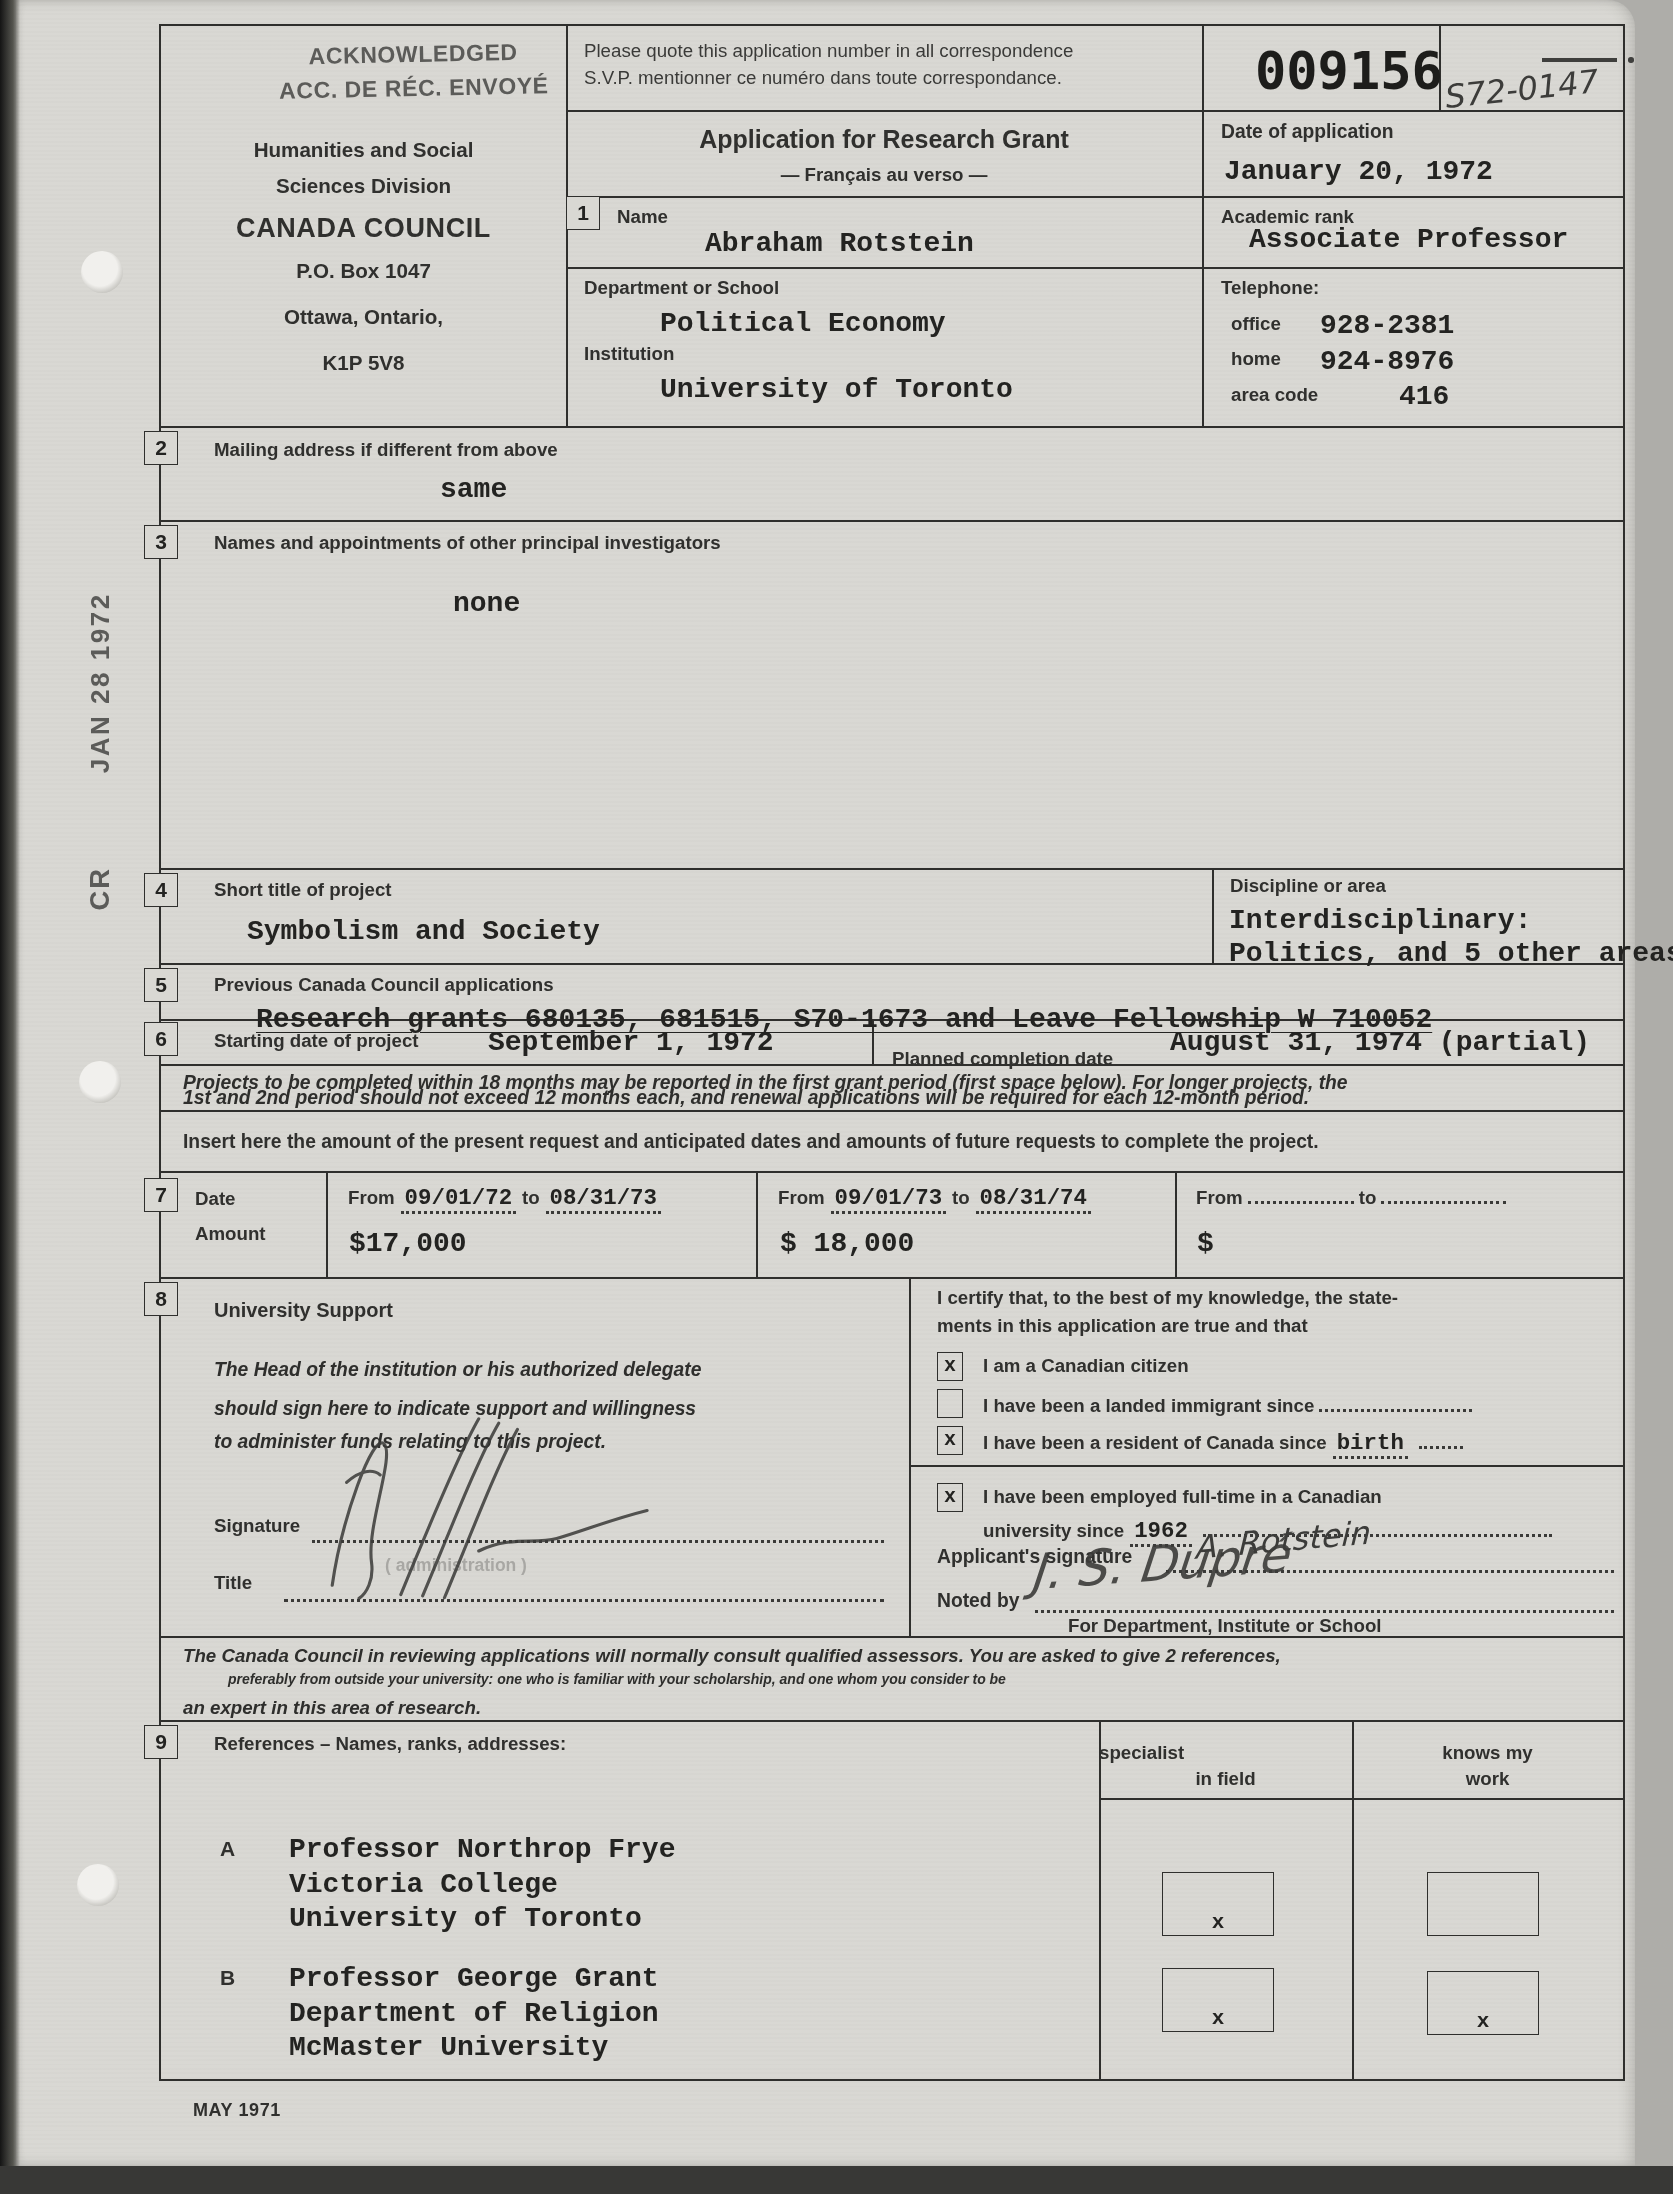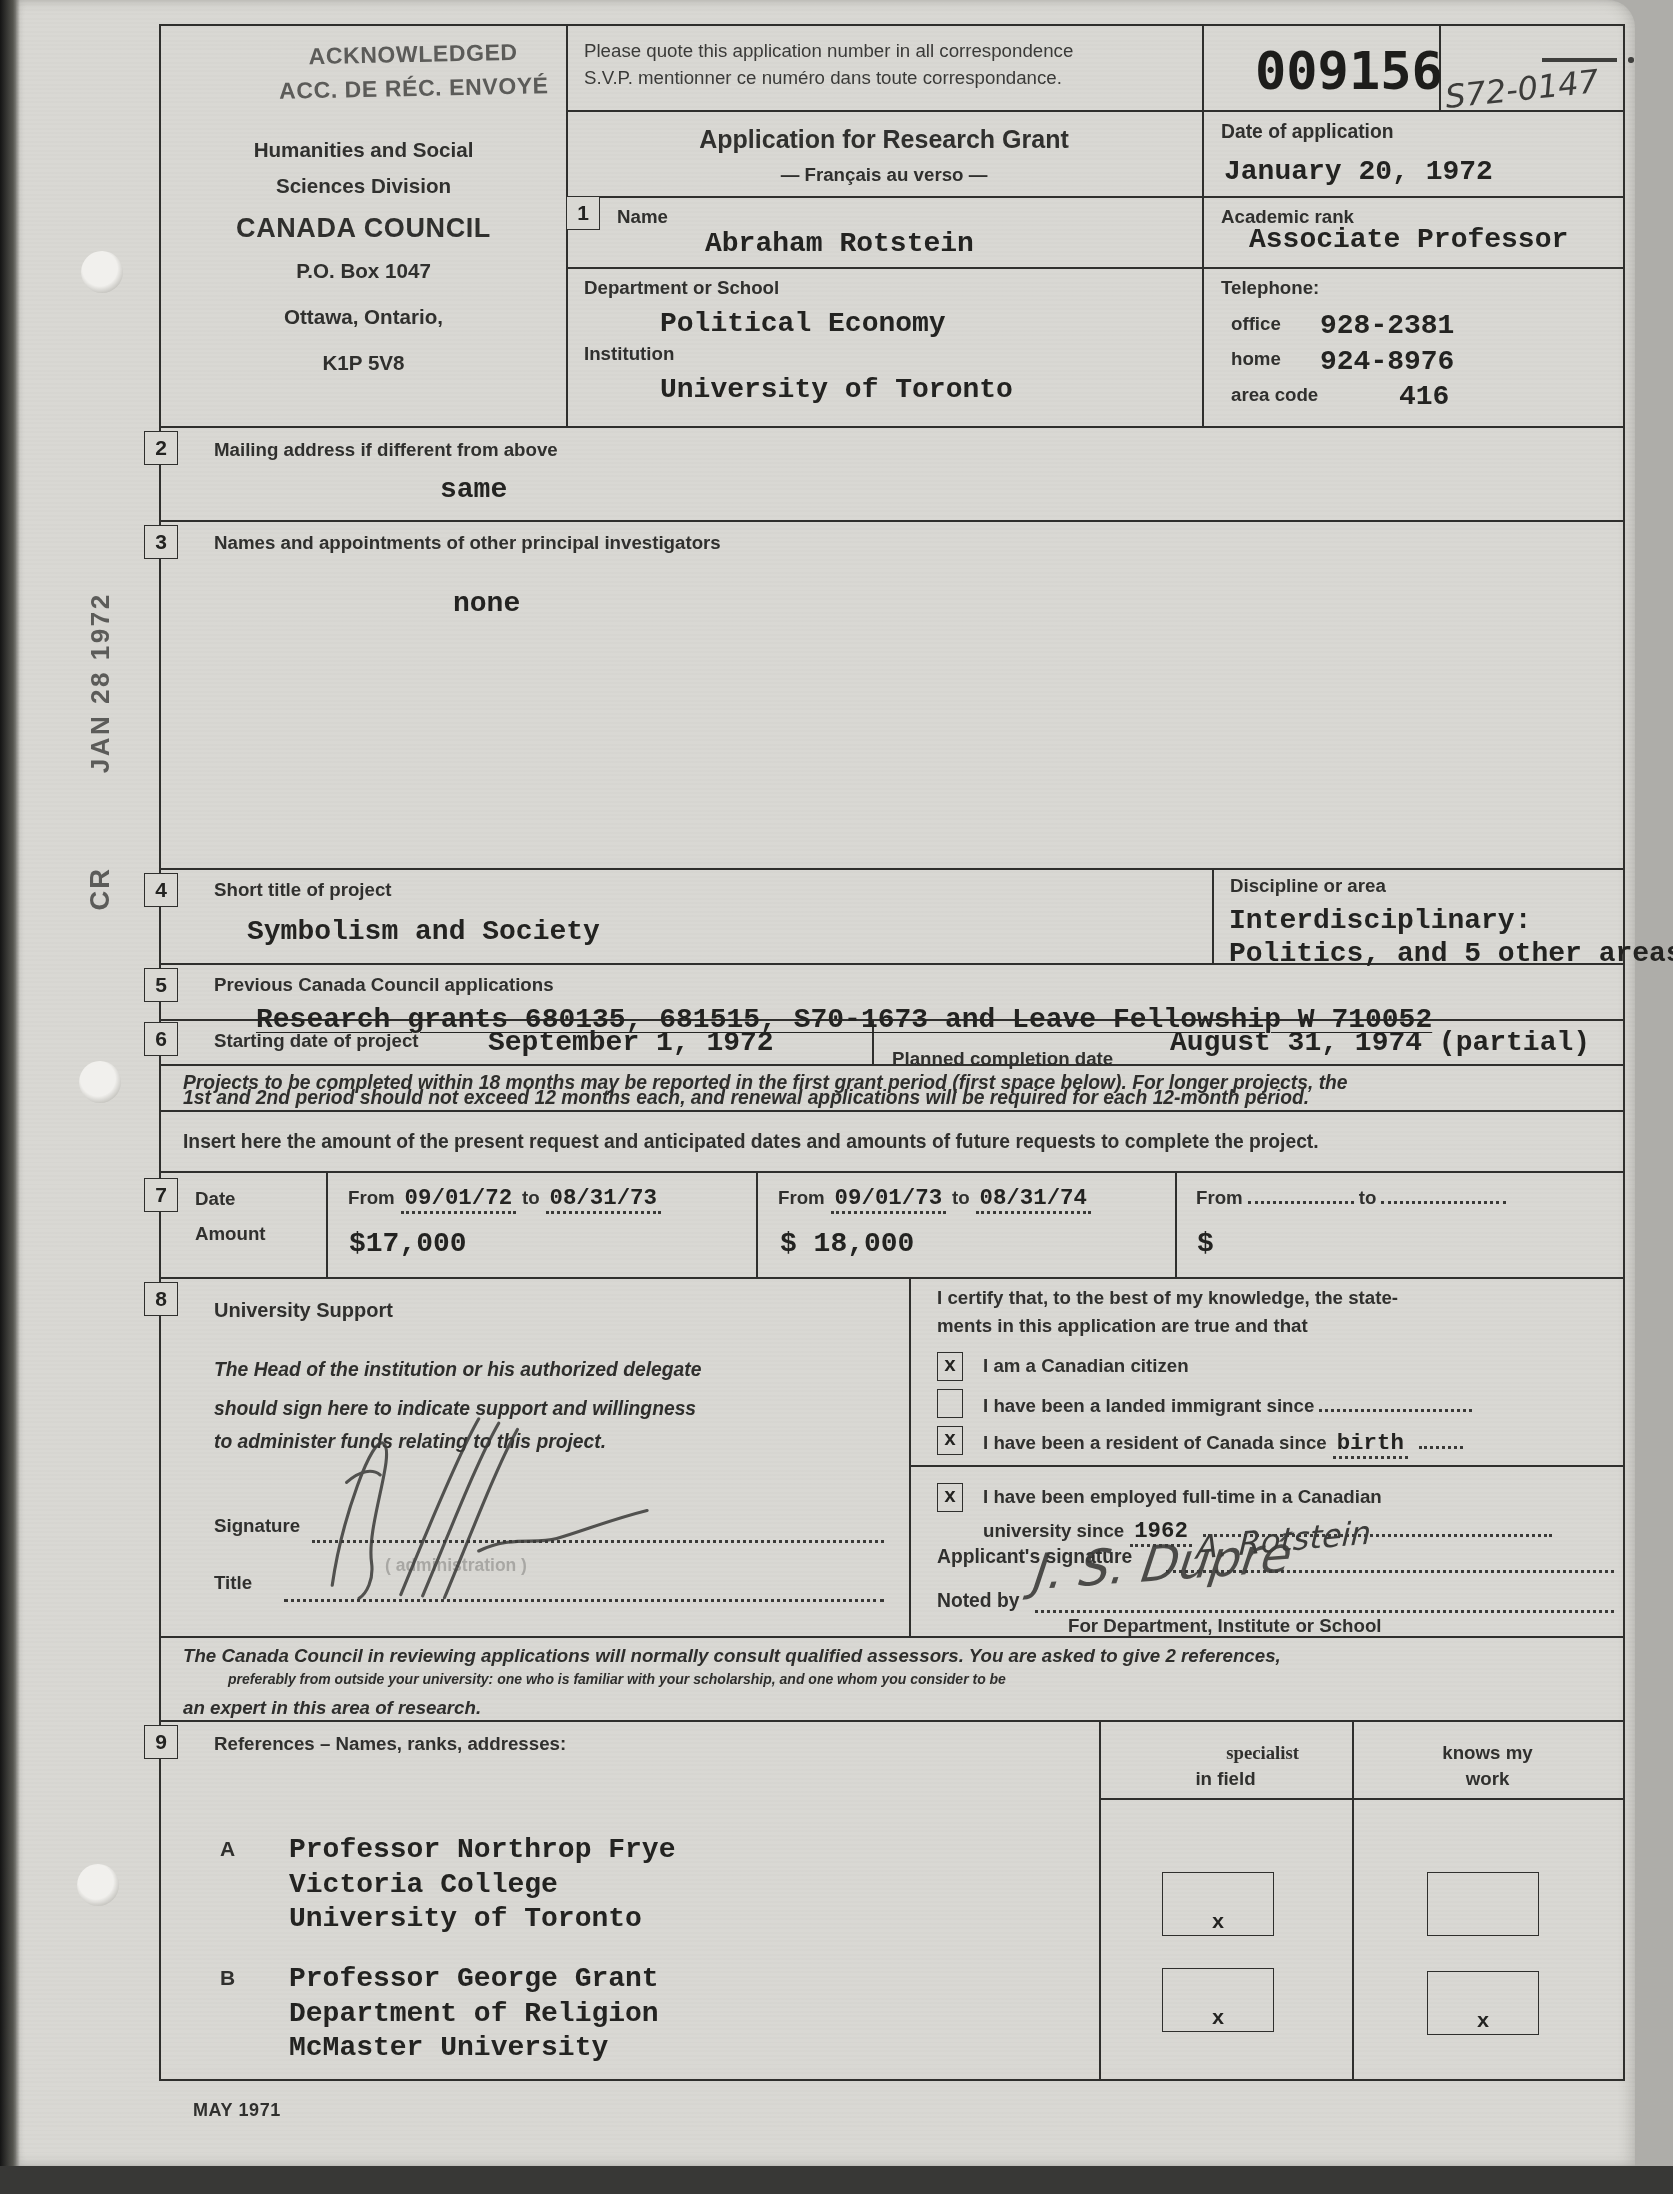--- a/index.html
+++ b/index.html
@@ -264,21 +264,21 @@
     <div class="lbl" style="left:907px;top:1589px;font-size:18.7px;">For Department, Institute or School</div>
 
     <div class="ital" style="left:22px;top:1619px;font-size:18.7px;">The Canada Council in reviewing applications will normally consult qualified assessors. You are asked to give 2 references,</div>
     <div class="ital" style="left:22px;top:1645px;font-size:14px;margin-left:45px;">preferably from outside your university: one who is familiar with your scholarship, and one whom you consider to be</div>
     <div class="ital" style="left:22px;top:1671px;font-size:18.7px;">an expert in this area of research.</div>
 
     <div class="numbox" style="left:-17px;top:1699px;">
         <span style="position:static;">9</span>
       </div>
     <div class="lbl" style="left:53px;top:1707px;">References – Names, ranks, addresses:</div>
-    <div class="lbl" style="left:938px;top:1716px;width:200px;text-align:right;font-family:Liberation Serif, serif;">specialist</div>
+    <div class="lbl" style="left:938px;top:1716px;width:200px;text-align:left;">specialist</div>
     <div class="lbl" style="left:938px;top:1742px;width:253px;text-align:center;">in field</div>
     <div class="lbl" style="left:1191px;top:1716px;width:271px;text-align:center;">knows my</div>
     <div class="lbl" style="left:1191px;top:1742px;width:271px;text-align:center;">work</div>
 
     <div class="lbl" style="left:59px;top:1811px;font-size:21px;">A</div>
     <div class="typed" style="left:128px;top:1808px;">Professor Northrop Frye</div>
     <div class="typed" style="left:128px;top:1843px;">Victoria College</div>
     <div class="typed" style="left:128px;top:1877px;">University of Toronto</div>
     <div class="refbox" style="left:1001px;top:1846px;">
         <span>x</span>

